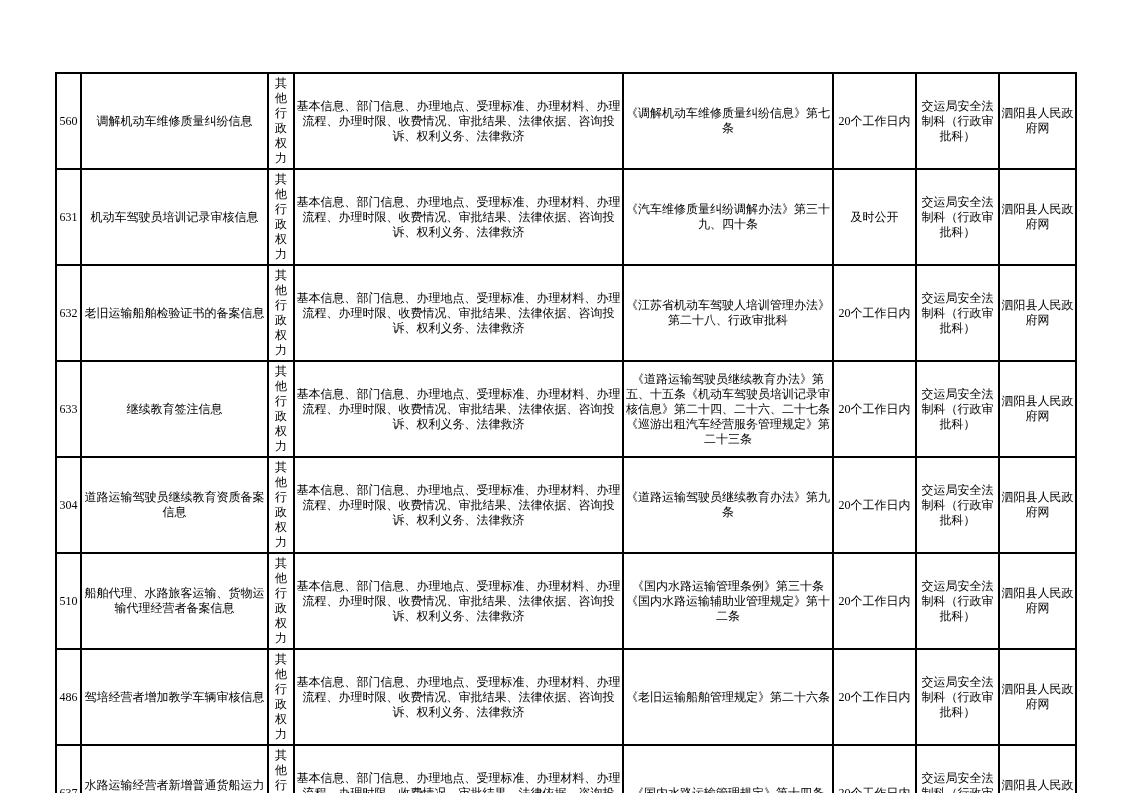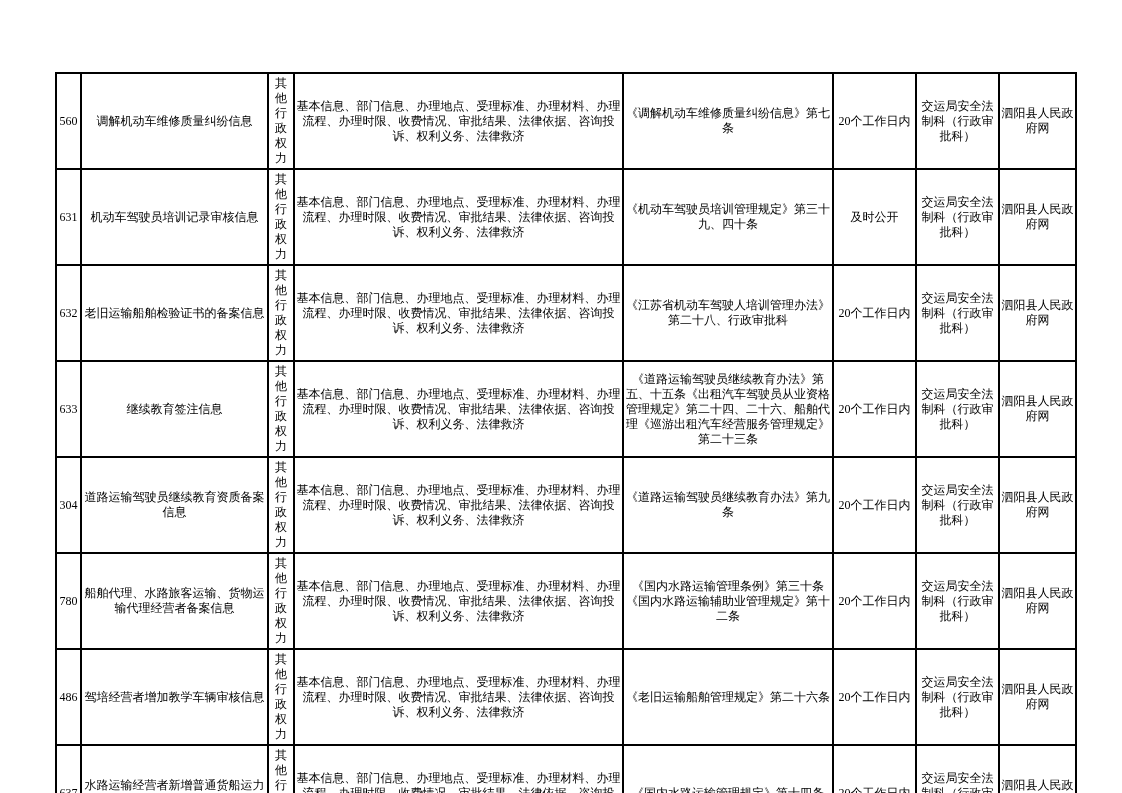--- a/index.html
+++ b/index.html
@@ -76,21 +76,21 @@
     <td>20个工作日内</td>
     <td>交运局安全法制科（行政审批科）</td>
     <td>泗阳县人民政府网</td>
   </tr>
 
   <tr>
     <td>631</td>
     <td>机动车驾驶员培训记录审核信息</td>
     <td>其他行政权力</td>
     <td>基本信息、部门信息、办理地点、受理标准、办理材料、办理流程、办理时限、收费情况、审批结果、法律依据、咨询投诉、权利义务、法律救济</td>
-    <td>《机动车驾驶员培训管理规定》第三十九、四十条</td>
+    <td>《汽车维修质量纠纷调解办法》第三十九、四十条</td>
     <td>及时公开</td>
     <td>交运局安全法制科（行政审批科）</td>
     <td>泗阳县人民政府网</td>
   </tr>
 
   <tr>
     <td>632</td>
     <td>老旧运输船舶检验证书的备案信息</td>
     <td>其他行政权力</td>
     <td>基本信息、部门信息、办理地点、受理标准、办理材料、办理流程、办理时限、收费情况、审批结果、法律依据、咨询投诉、权利义务、法律救济</td>
@@ -98,39 +98,39 @@
     <td>20个工作日内</td>
     <td>交运局安全法制科（行政审批科）</td>
     <td>泗阳县人民政府网</td>
   </tr>
 
   <tr>
     <td>633</td>
     <td>继续教育签注信息</td>
     <td>其他行政权力</td>
     <td>基本信息、部门信息、办理地点、受理标准、办理材料、办理流程、办理时限、收费情况、审批结果、法律依据、咨询投诉、权利义务、法律救济</td>
-    <td>《道路运输驾驶员继续教育办法》第五、十五条《出租汽车驾驶员从业资格管理规定》第二十四、二十六、船舶代理《巡游出租汽车经营服务管理规定》第二十三条</td>
+    <td>《道路运输驾驶员继续教育办法》第五、十五条《机动车驾驶员培训记录审核信息》第二十四、二十六、二十七条《巡游出租汽车经营服务管理规定》第二十三条</td>
     <td>20个工作日内</td>
     <td>交运局安全法制科（行政审批科）</td>
     <td>泗阳县人民政府网</td>
   </tr>
 
   <tr>
     <td>304</td>
     <td>道路运输驾驶员继续教育资质备案信息</td>
     <td>其他行政权力</td>
     <td>基本信息、部门信息、办理地点、受理标准、办理材料、办理流程、办理时限、收费情况、审批结果、法律依据、咨询投诉、权利义务、法律救济</td>
     <td>《道路运输驾驶员继续教育办法》第九条</td>
     <td>20个工作日内</td>
     <td>交运局安全法制科（行政审批科）</td>
     <td>泗阳县人民政府网</td>
   </tr>
 
   <tr>
-    <td>780</td>
+    <td>510</td>
     <td>船舶代理、水路旅客运输、货物运输代理经营者备案信息</td>
     <td>其他行政权力</td>
     <td>基本信息、部门信息、办理地点、受理标准、办理材料、办理流程、办理时限、收费情况、审批结果、法律依据、咨询投诉、权利义务、法律救济</td>
     <td>《国内水路运输管理条例》第三十条　《国内水路运输辅助业管理规定》第十二条</td>
     <td>20个工作日内</td>
     <td>交运局安全法制科（行政审批科）</td>
     <td>泗阳县人民政府网</td>
   </tr>
 
   <tr>

